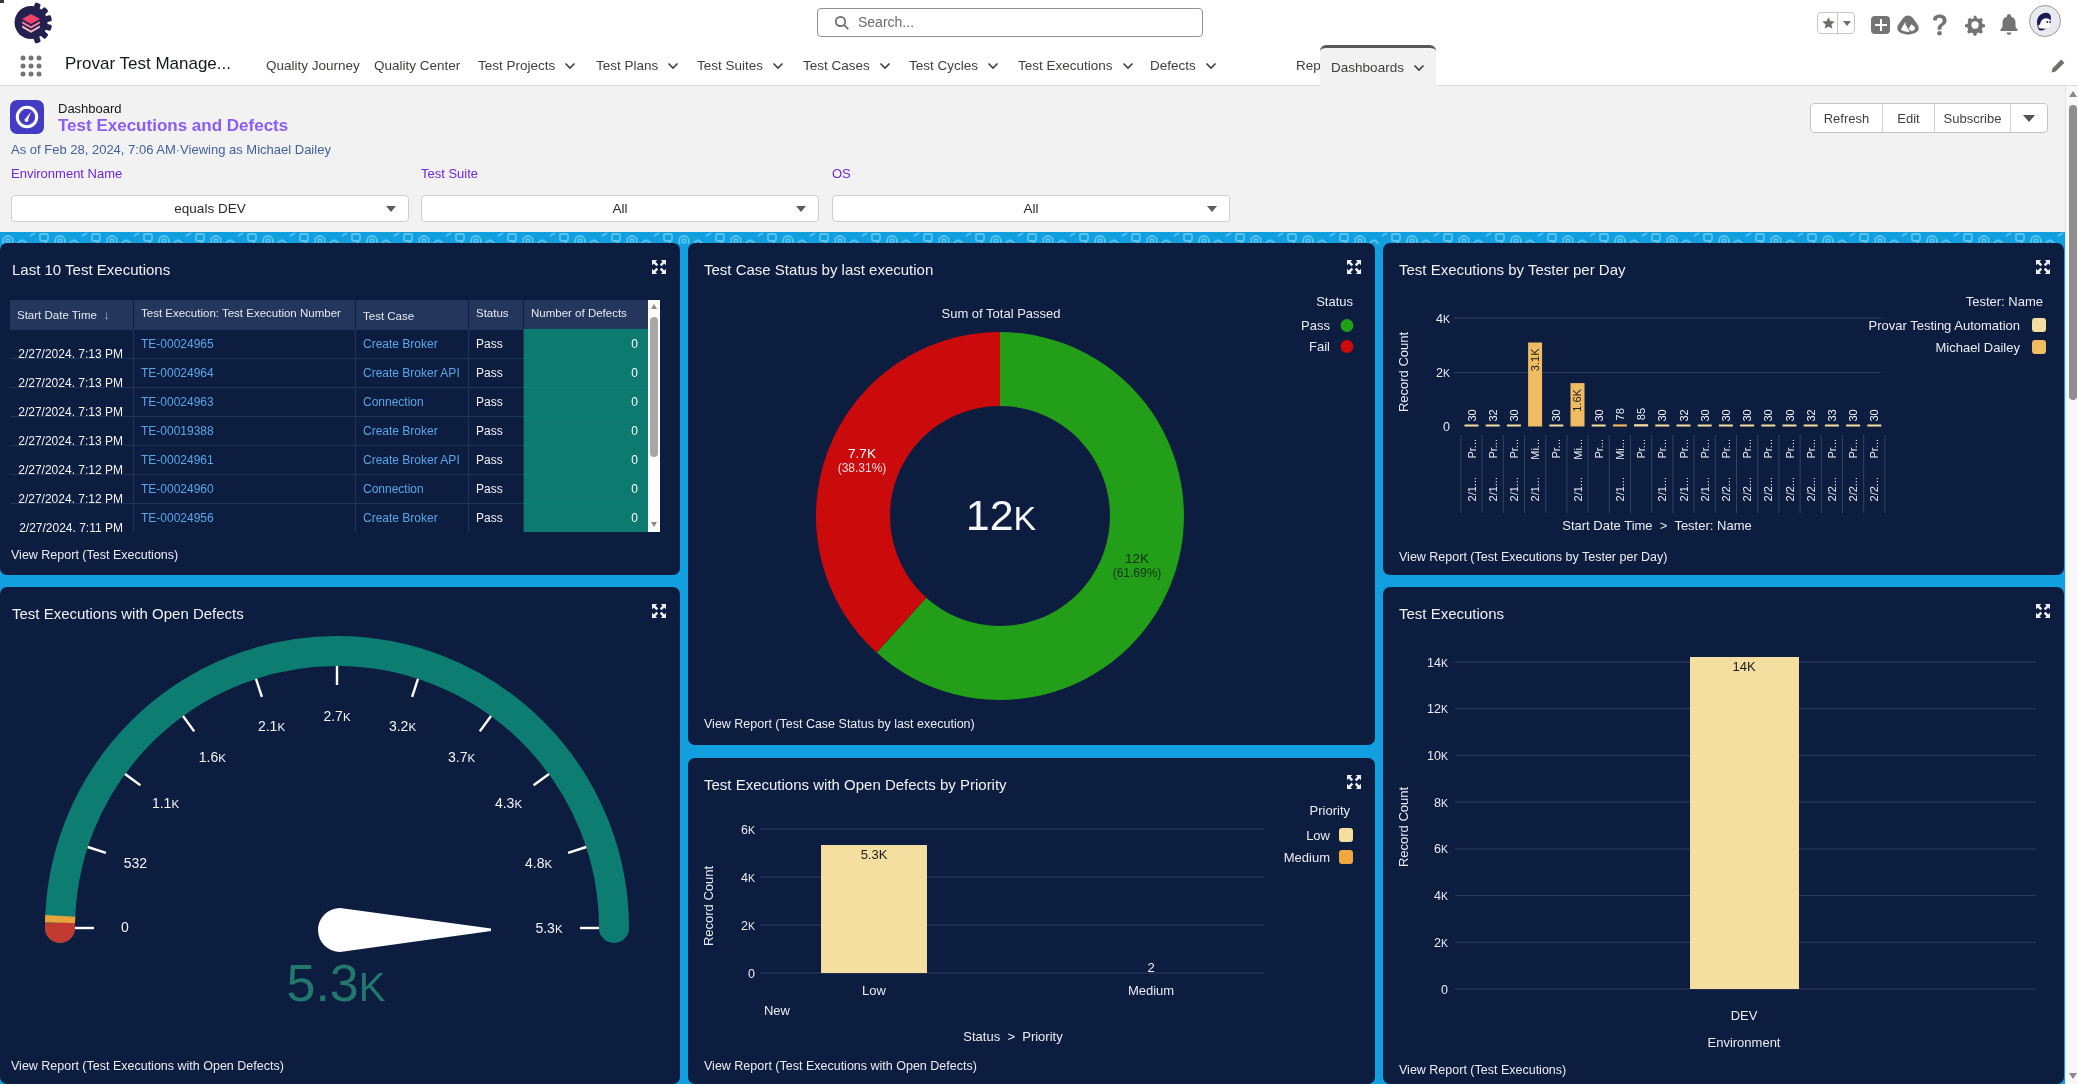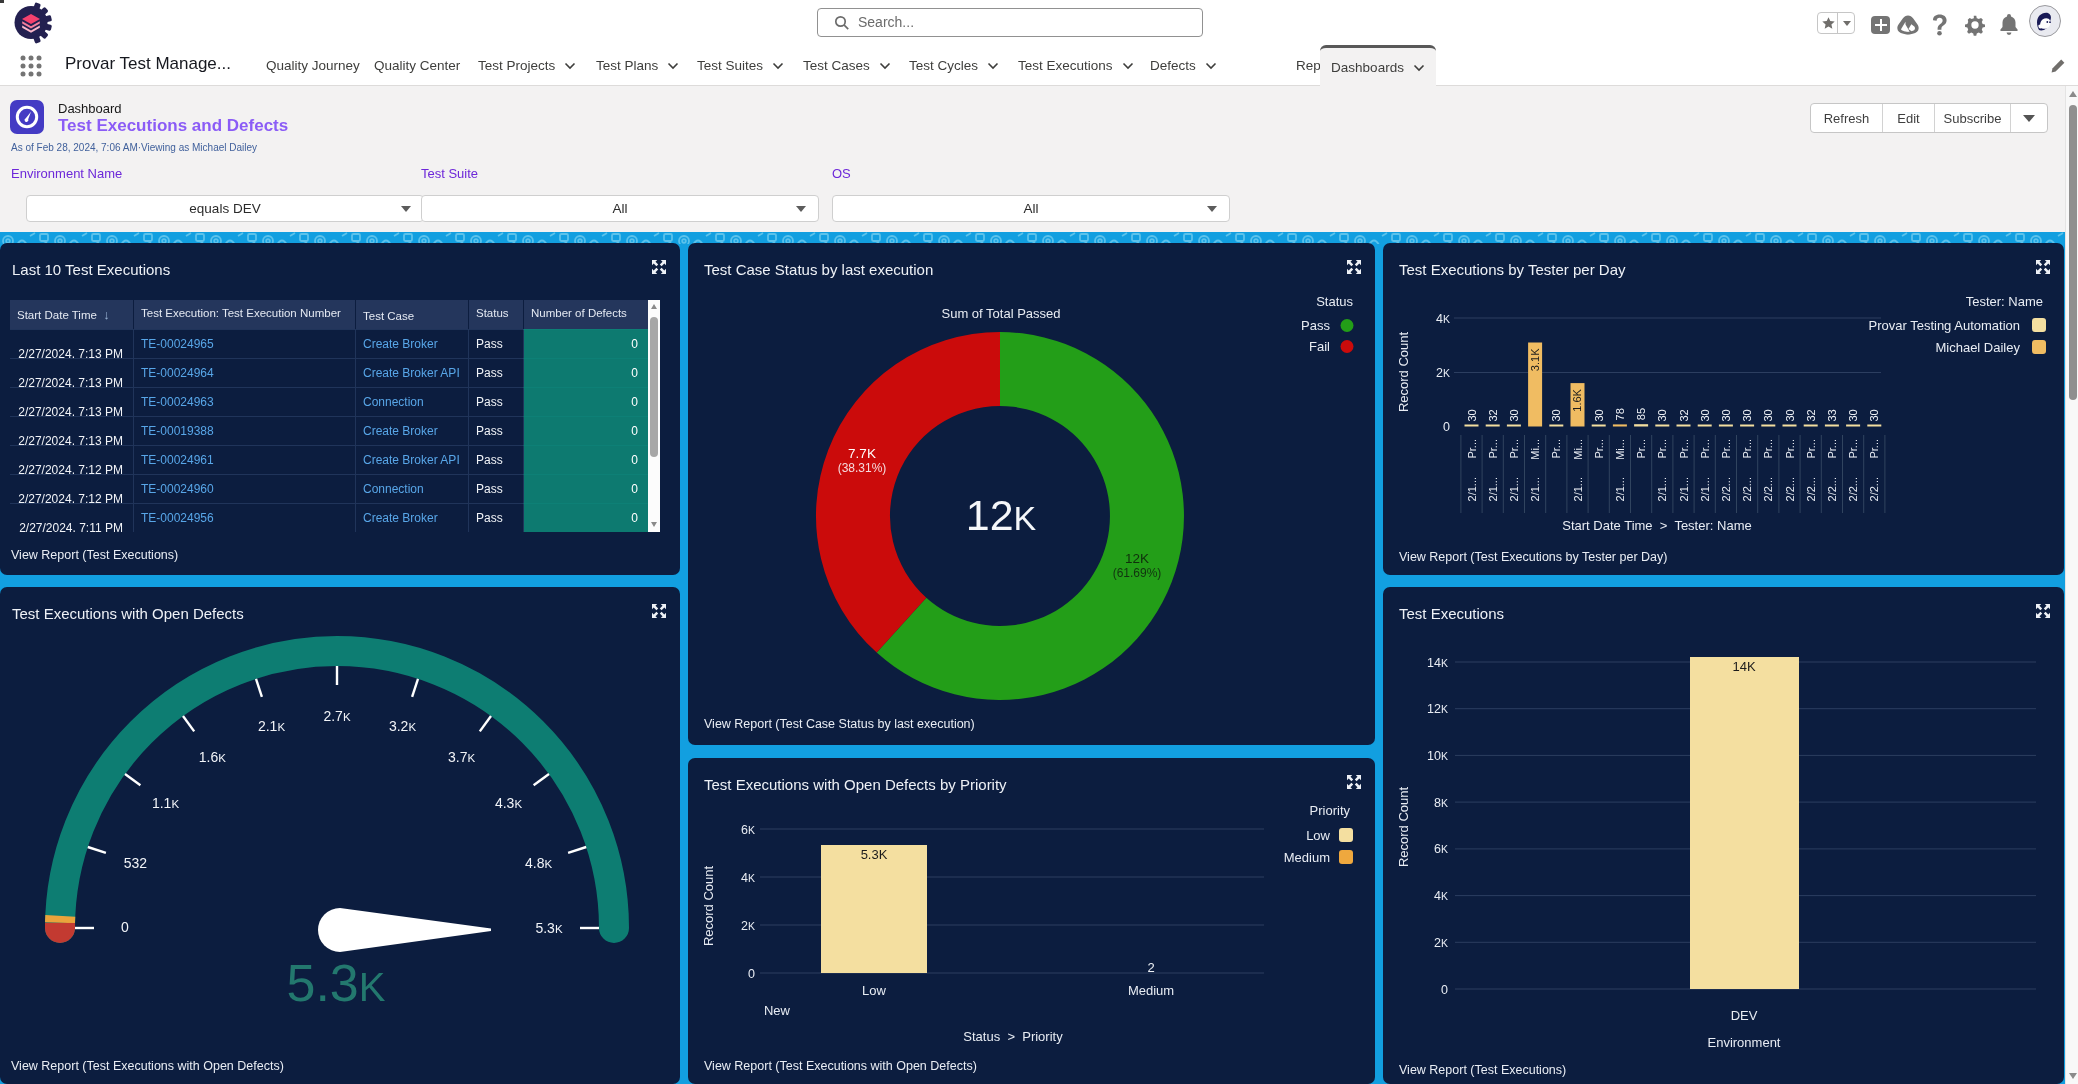--- a/index.html
+++ b/index.html
@@ -26,21 +26,21 @@
 #activetab { position:absolute; left:1320px; top:0; width:116px; height:41px;
   background:#f3f2f2; border-top:3px solid #585858; border-radius:6px 6px 0 0;
   display:flex; align-items:center; justify-content:center; font-size:13.5px; color:#3e3e3c; }
 
 
 #ghdr { position:absolute; left:0; top:86px; width:2078px; height:146px; background:#f3f2f2; }
 #dashicon { position:absolute; left:10px; top:14px; width:34px; height:34px;
   background:#443bc4; border-radius:7px; }
 #lbl-dash { position:absolute; left:58px; top:15px; font-size:13px; color:#181818; }
 #lbl-title { position:absolute; left:58px; top:30px; font-size:17px; font-weight:bold; color:#8b5cf6; }
-#lbl-asof { position:absolute; left:11px; top:55.5px; font-size:10px; color:#41619c;text-align:center; }
+#lbl-asof { position:absolute; left:11px; top:55.5px; font-size:13px; color:#41619c;text-align:center; }
 #btngroup { position:absolute; left:1810px; top:17px; width:238px; height:30px;
   background:#fff; border:1px solid #c6c6c6; border-radius:4px; display:flex; }
 #btngroup .bseg { height:100%; display:flex; align-items:center; justify-content:center;
   font-size:13px; color:#3f3f3f; border-right:1px solid #d2d2d2; }
 #btngroup .bseg:last-child { border-right:none; }
 .flabel { position:absolute; top:80px; font-size:13px; color:#6d28d9; }
 .fdrop { position:absolute; top:109px; width:398px; height:27px; background:#fff;
   border:1px solid #cfcfcf; border-radius:4px; font-size:13.5px; color:#2b2b2b;
   text-align:center; line-height:25px; }
 .fdrop .dar { position:absolute; right:12px; top:10px; width:0; height:0;
@@ -190,21 +190,21 @@
       <div class="bseg" style="width:72px">Refresh</div>
       <div class="bseg" style="width:52px">Edit</div>
       <div class="bseg" style="width:76px">Subscribe</div>
       <div class="bseg" style="width:36px">
           <span style="width:0;height:0;border-left:6px solid transparent;border-right:6px solid transparent;border-top:7px solid #545454"></span>
         </div>
     </div>
     <div class="flabel" style="left:11px">Environment Name</div>
     <div class="flabel" style="left:421px">Test Suite</div>
     <div class="flabel" style="left:832px">OS</div>
-    <div class="fdrop" style="left:26px">equals DEV<span class="dar"></span></div>
+    <div class="fdrop" style="left:11px">equals DEV<span class="dar"></span></div>
     <div class="fdrop" style="left:421px">All<span class="dar"></span></div>
     <div class="fdrop" style="left:832px">All<span class="dar"></span></div>
   </div>
   <div id="dash">
     <svg class="abs" style="left:0;top:0" width="2078" height="852" viewBox="0 0 2078 852">
       <defs>
         <pattern id="doodle" width="52" height="17" patternUnits="userSpaceOnUse">
           <g fill="none" stroke="#5fc7f0" stroke-width="1.8" opacity="0.85">
           </g>
           <g fill="none" stroke="#62c6ed" stroke-width="1.8" opacity="0.9">

